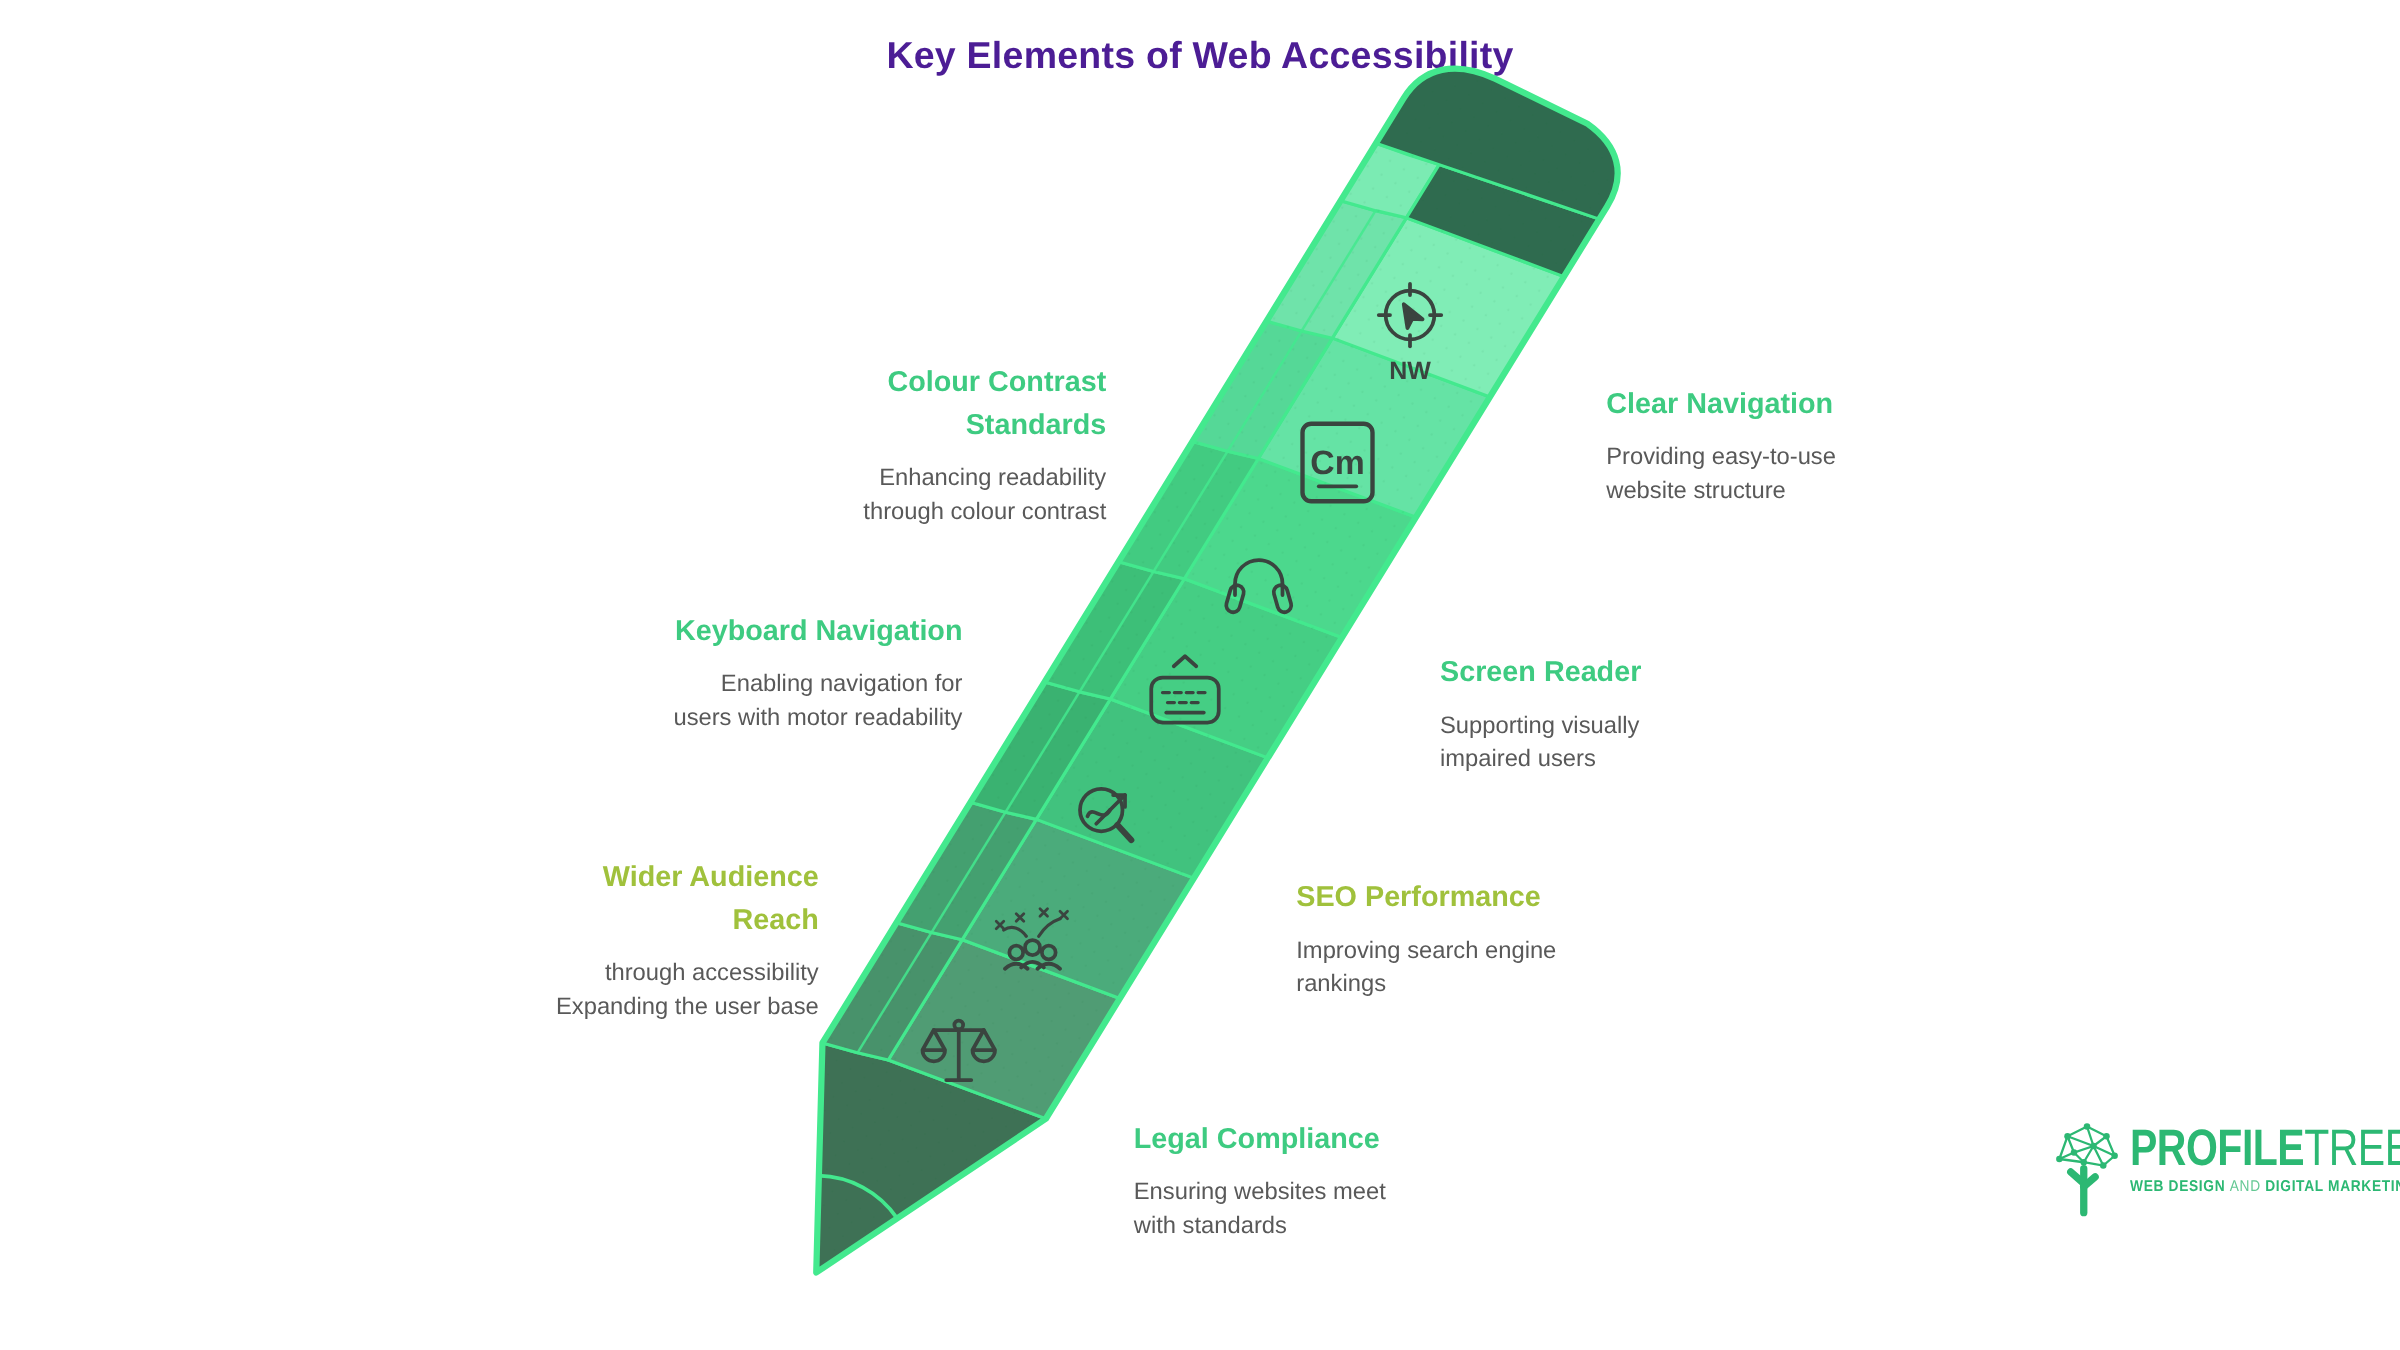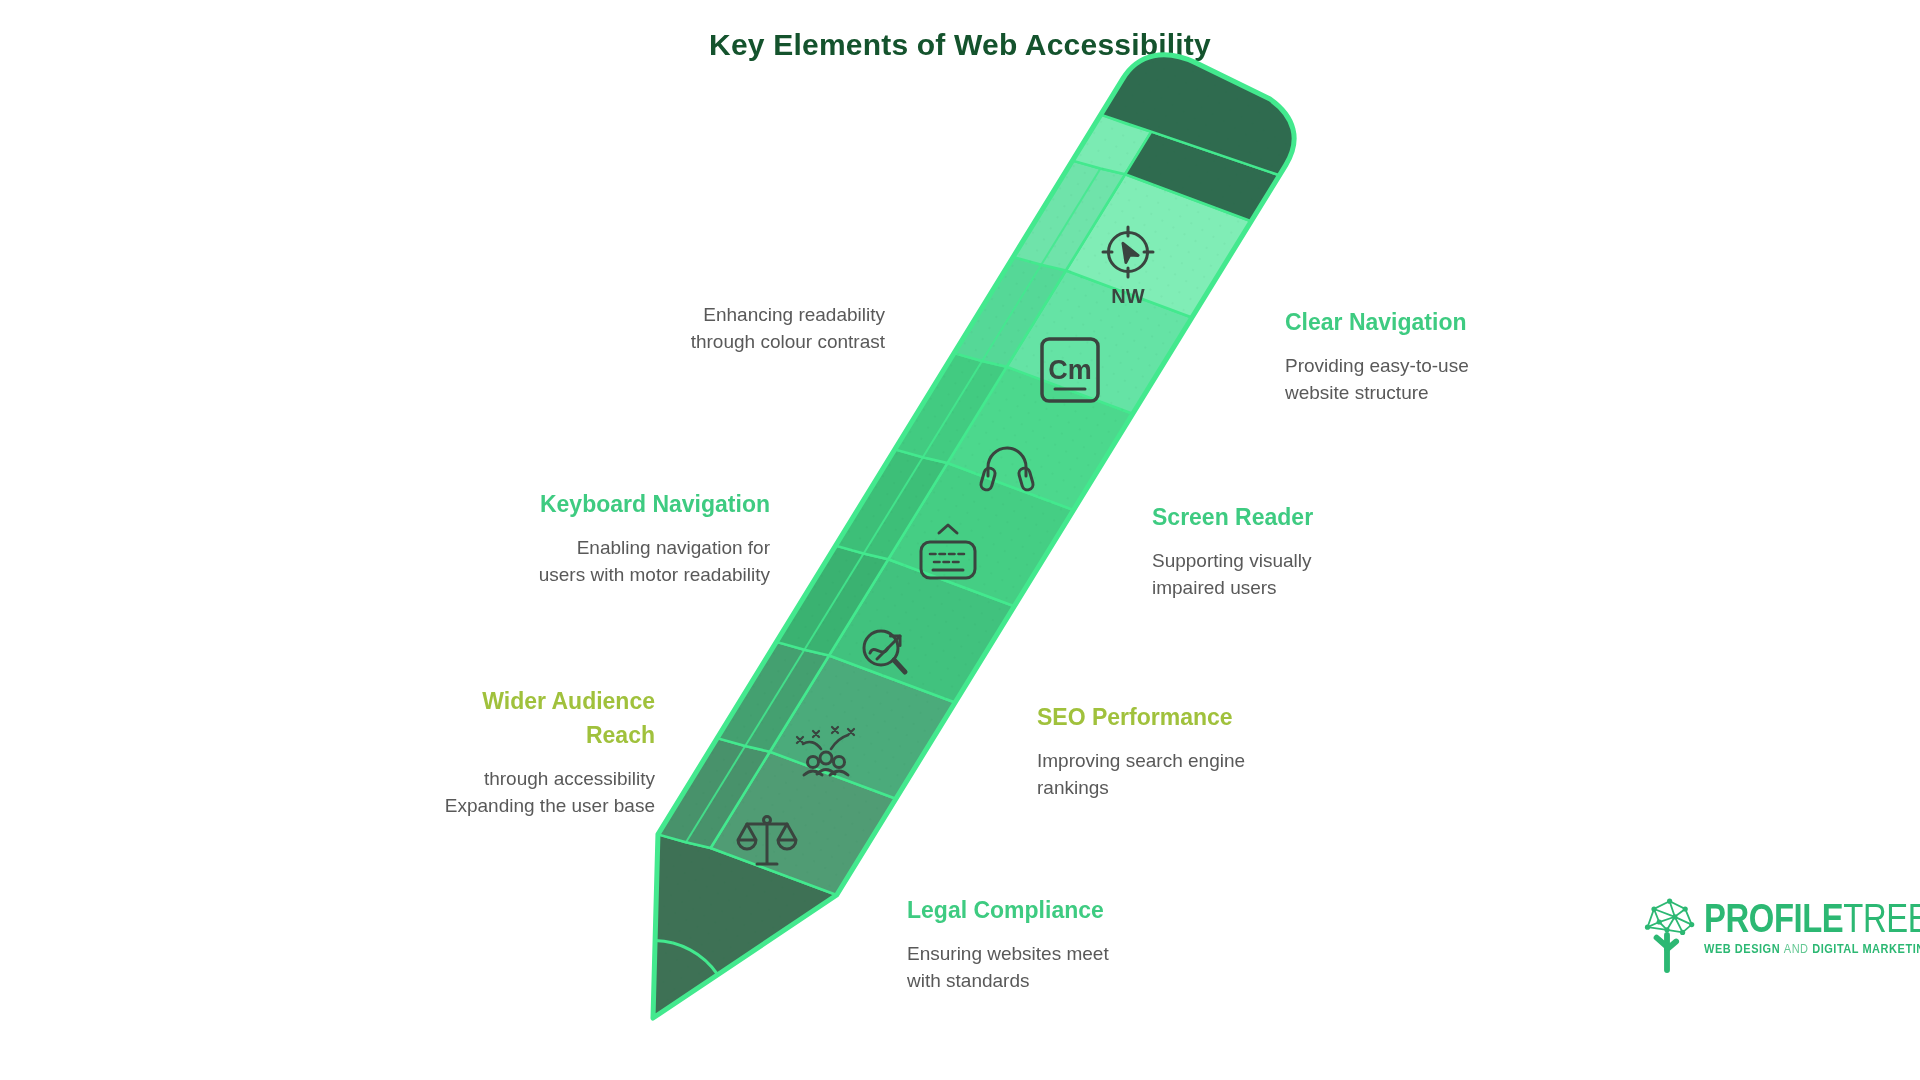--- a/index.html
+++ b/index.html
@@ -1,19 +1,19 @@
 <!DOCTYPE html>
 <html><head>
 <meta charset="utf-8">
 <style>
   html,body{margin:0;padding:0;background:#ffffff;}
   .stage{position:relative;width:1920px;height:1080px;overflow:hidden;background:#fff;
          font-family:"Liberation Sans",sans-serif;}
   .title{position:absolute;top:28px;left:0;width:100%;text-align:center;
-         font-size:30px;font-weight:700;color:#14532d;letter-spacing:.2px;}
+         font-size:30px;font-weight:700;color:#4c1d95;letter-spacing:.2px;}
   svg.canvas{position:absolute;left:0;top:0;}
   .label{position:absolute;}
   .label div{white-space:nowrap;}
   .label .heading{font-size:23px;font-weight:700;line-height:34px;}
   .label .body{margin-top:13px;font-size:19px;line-height:27px;color:#595959;}
   .align-right{text-align:right;}
   .green{color:#3ECB81;}
   .olive{color:#A0C13C;}
   .icon-caption{font-weight:700;font-size:20px;}
   .cm-text{font-weight:700;font-size:27px;}
@@ -134,20 +134,24 @@
       <g transform="translate(767,845)">
         <circle cy="-25" r="3.5"></circle>
         <path d="M -20,-21 L 20,-21 M 0,-21.5 L 0,19 M -10,19 L 10,19"></path>
         <path d="M -20,-21 L -29,-5 L -11,-5 Z M -29,-5 A 9 9 0 0 0 -11,-5"></path>
         <path d="M 20,-21 L 11,-5 L 29,-5 Z M 11,-5 A 9 9 0 0 0 29,-5"></path>
       </g>
     </g>
   </svg>
 
   <div class="label align-right" style="left:535px;top:288px;width:350px">
+    <div class="heading green">
+      <div>Colour Contrast</div>
+      <div>Standards</div>
+    </div>
     <div class="body">
       <div>Enhancing readability</div>
       <div>through colour contrast</div>
     </div>
   </div>
 
   <div class="label" style="left:1285px;top:305px;width:340px">
     <div class="heading green">
       <div>Clear Navigation</div>
     </div>
@@ -160,21 +164,21 @@
   <div class="label align-right" style="left:420px;top:487px;width:350px">
     <div class="heading green">
       <div>Keyboard Navigation</div>
     </div>
     <div class="body">
       <div>Enabling navigation for</div>
       <div>users with motor readability</div>
     </div>
   </div>
 
-  <div class="label" style="left:1152px;top:500px;width:340px">
+  <div class="label" style="left:1152px;top:520px;width:340px">
     <div class="heading green">
       <div>Screen Reader</div>
     </div>
     <div class="body">
       <div>Supporting visually</div>
       <div>impaired users</div>
     </div>
   </div>
 
   <div class="label align-right" style="left:305px;top:684px;width:350px">

